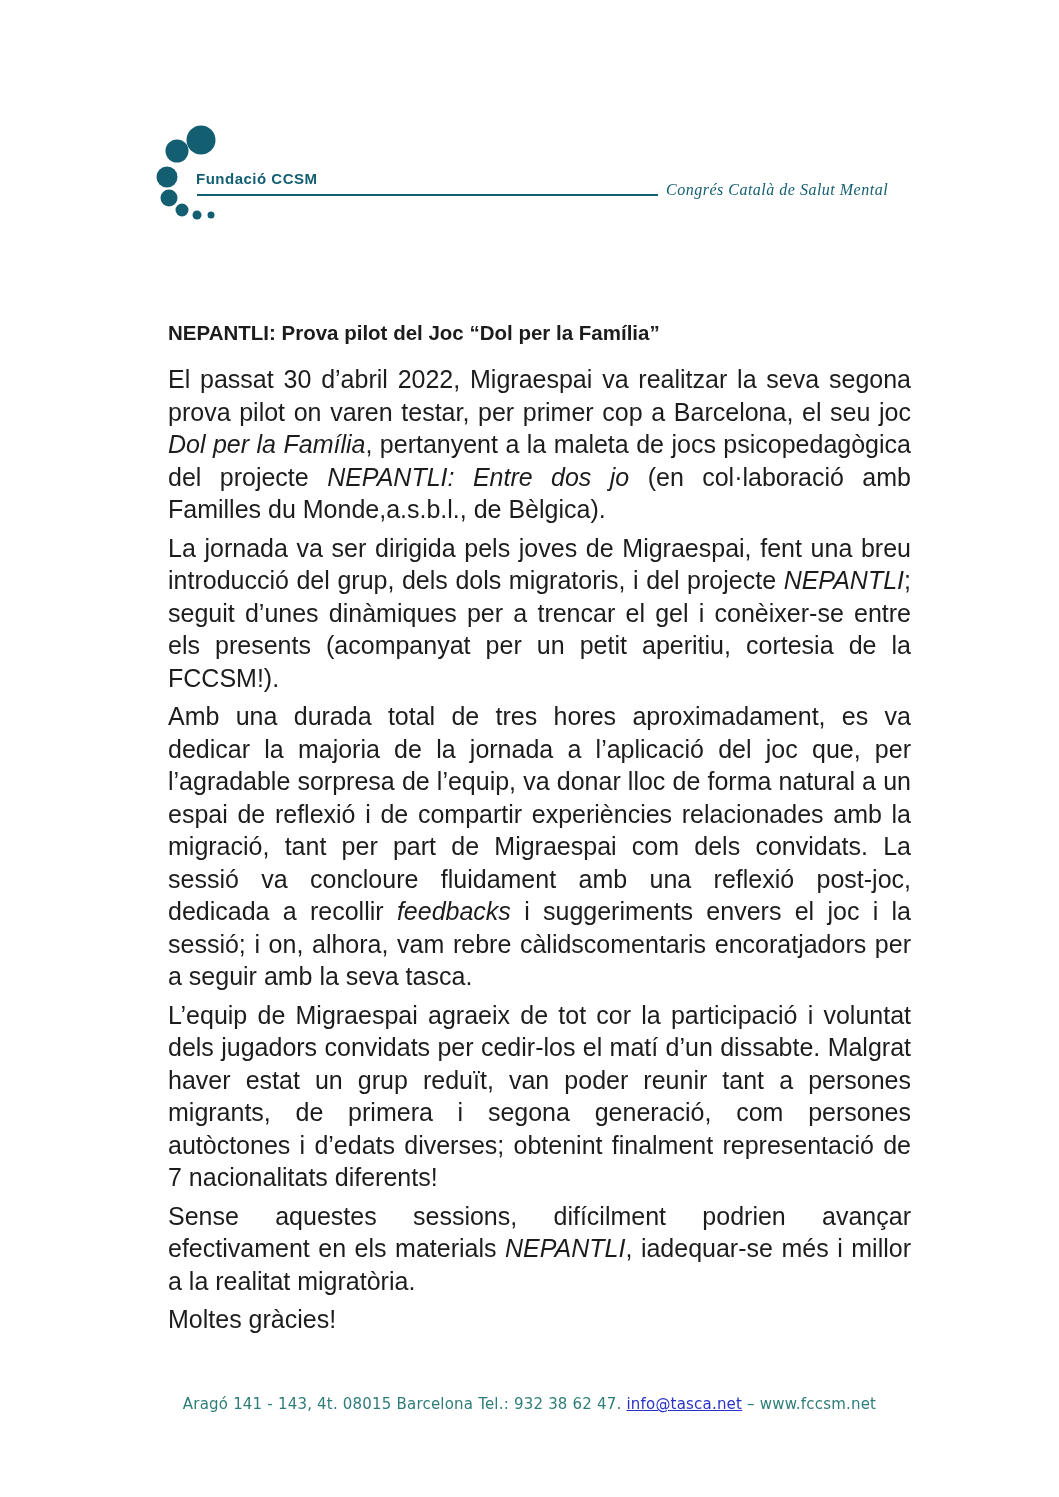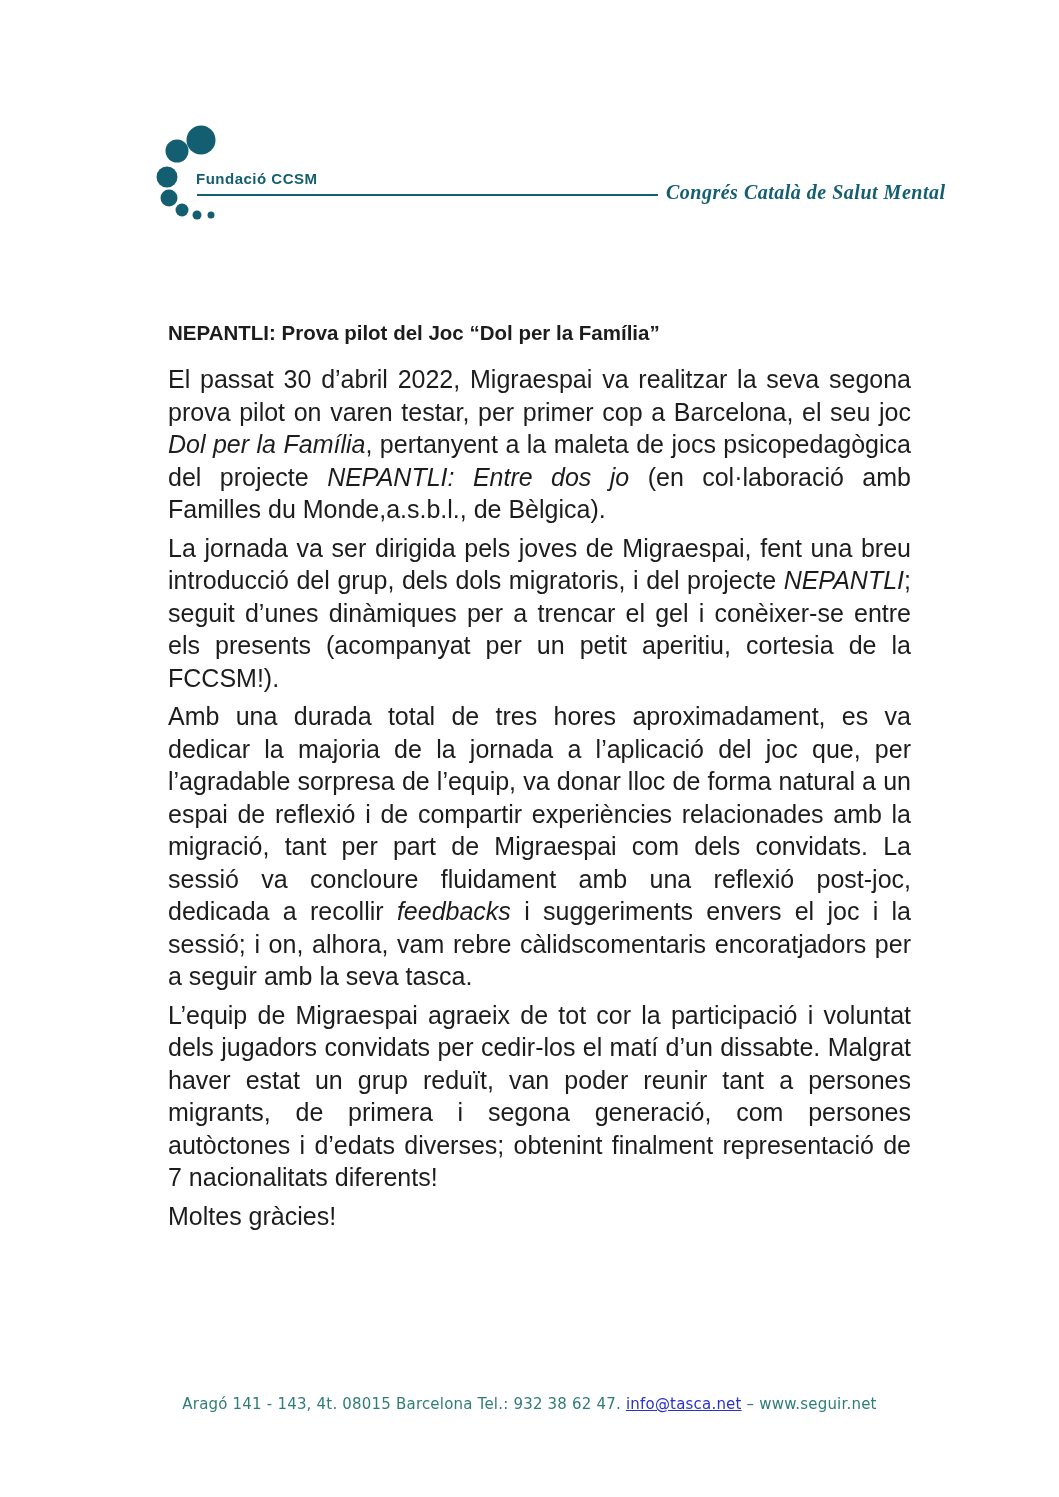--- a/index.html
+++ b/index.html
@@ -38,22 +38,22 @@
     width: 461px;
     height: 2px;
     background: #135e70;
   }
   .tagline {
     position: absolute;
     left: 666px;
     top: 181px;
     font-family: "Liberation Serif", serif;
     font-style: italic;
-    font-weight: bold;
-    font-size: 20px;
+    font-weight: normal;
+    font-size: 16px;
     letter-spacing: 0.5px;
     color: #135e70;
     white-space: nowrap;
   }
 
   
   .content {
     position: absolute;
     left: 168px;
     top: 316px;
@@ -114,19 +114,20 @@
     <div class="tagline">Congrés Català de Salut Mental</div>
   </div>
 
   <div class="content">
     <div class="doc-title">NEPANTLI: Prova pilot del Joc “Dol per la Família”</div>
     <div>
         <p class="para"><span>El passat 30 d’abril 2022, Migraespai va realitzar la seva segona prova pilot on varen testar, per primer cop a Barcelona, el seu joc </span><em>Dol per la Família</em><span>, pertanyent a la maleta de jocs psicopedagògica del projecte </span><em>NEPANTLI: Entre dos jo</em><span> (en col·laboració amb Familles du Monde,a.s.b.l., de Bèlgica).</span></p>
         <p class="para"><span>La jornada va ser dirigida pels joves de Migraespai, fent una breu introducció del grup, dels dols migratoris, i del projecte </span><em>NEPANTLI</em><span>; seguit d’unes dinàmiques per a trencar el gel i conèixer-se entre els presents (acompanyat per un petit aperitiu, cortesia de la FCCSM!).</span></p>
         <p class="para"><span>Amb una durada total de tres hores aproximadament, es va dedicar la majoria de la jornada a l’aplicació del joc que, per l’agradable sorpresa de l’equip, va donar lloc de forma natural a un espai de reflexió i de compartir experiències relacionades amb la migració, tant per part de Migraespai com dels convidats. La sessió va concloure fluidament amb una reflexió post-joc, dedicada a recollir </span><em>feedbacks</em><span> i suggeriments envers el joc i la sessió; i on, alhora, vam rebre càlidscomentaris encoratjadors per a seguir amb la seva tasca.</span></p>
         <p class="para"><span>L’equip de Migraespai agraeix de tot cor la participació i voluntat dels jugadors convidats per cedir-los el matí d’un dissabte. Malgrat haver estat un grup reduït, van poder reunir tant a persones migrants, de primera i segona generació, com persones autòctones i d’edats diverses; obtenint finalment representació de 7 nacionalitats diferents!</span></p>
+        <p class="para"><span>Sense aquestes sessions, difícilment podrien avançar efectivament en els materials </span><em>NEPANTLI</em><span>, iadequar-se més i millor a la realitat migratòria.</span></p>
         <p class="para"><span>Moltes gràcies!</span></p>
       </div>
   </div>
 
-  <div class="page-footer"><span class="footer-plain">Aragó 141 - 143, 4t. 08015 Barcelona Tel.: 932 38 62 47. </span><a href="#">info@tasca.net</a><span class="footer-plain"> – </span><span class="footer-plain">www.seguir.net</span></div>
+  <div class="page-footer"><span class="footer-plain">Aragó 141 - 143, 4t. 08015 Barcelona Tel.: 932 38 62 47. </span><a href="#">info@tasca.net</a><span class="footer-plain"> – </span><span class="footer-plain">www.fccsm.net</span></div>
 
 </div>
 
 </body></html>

